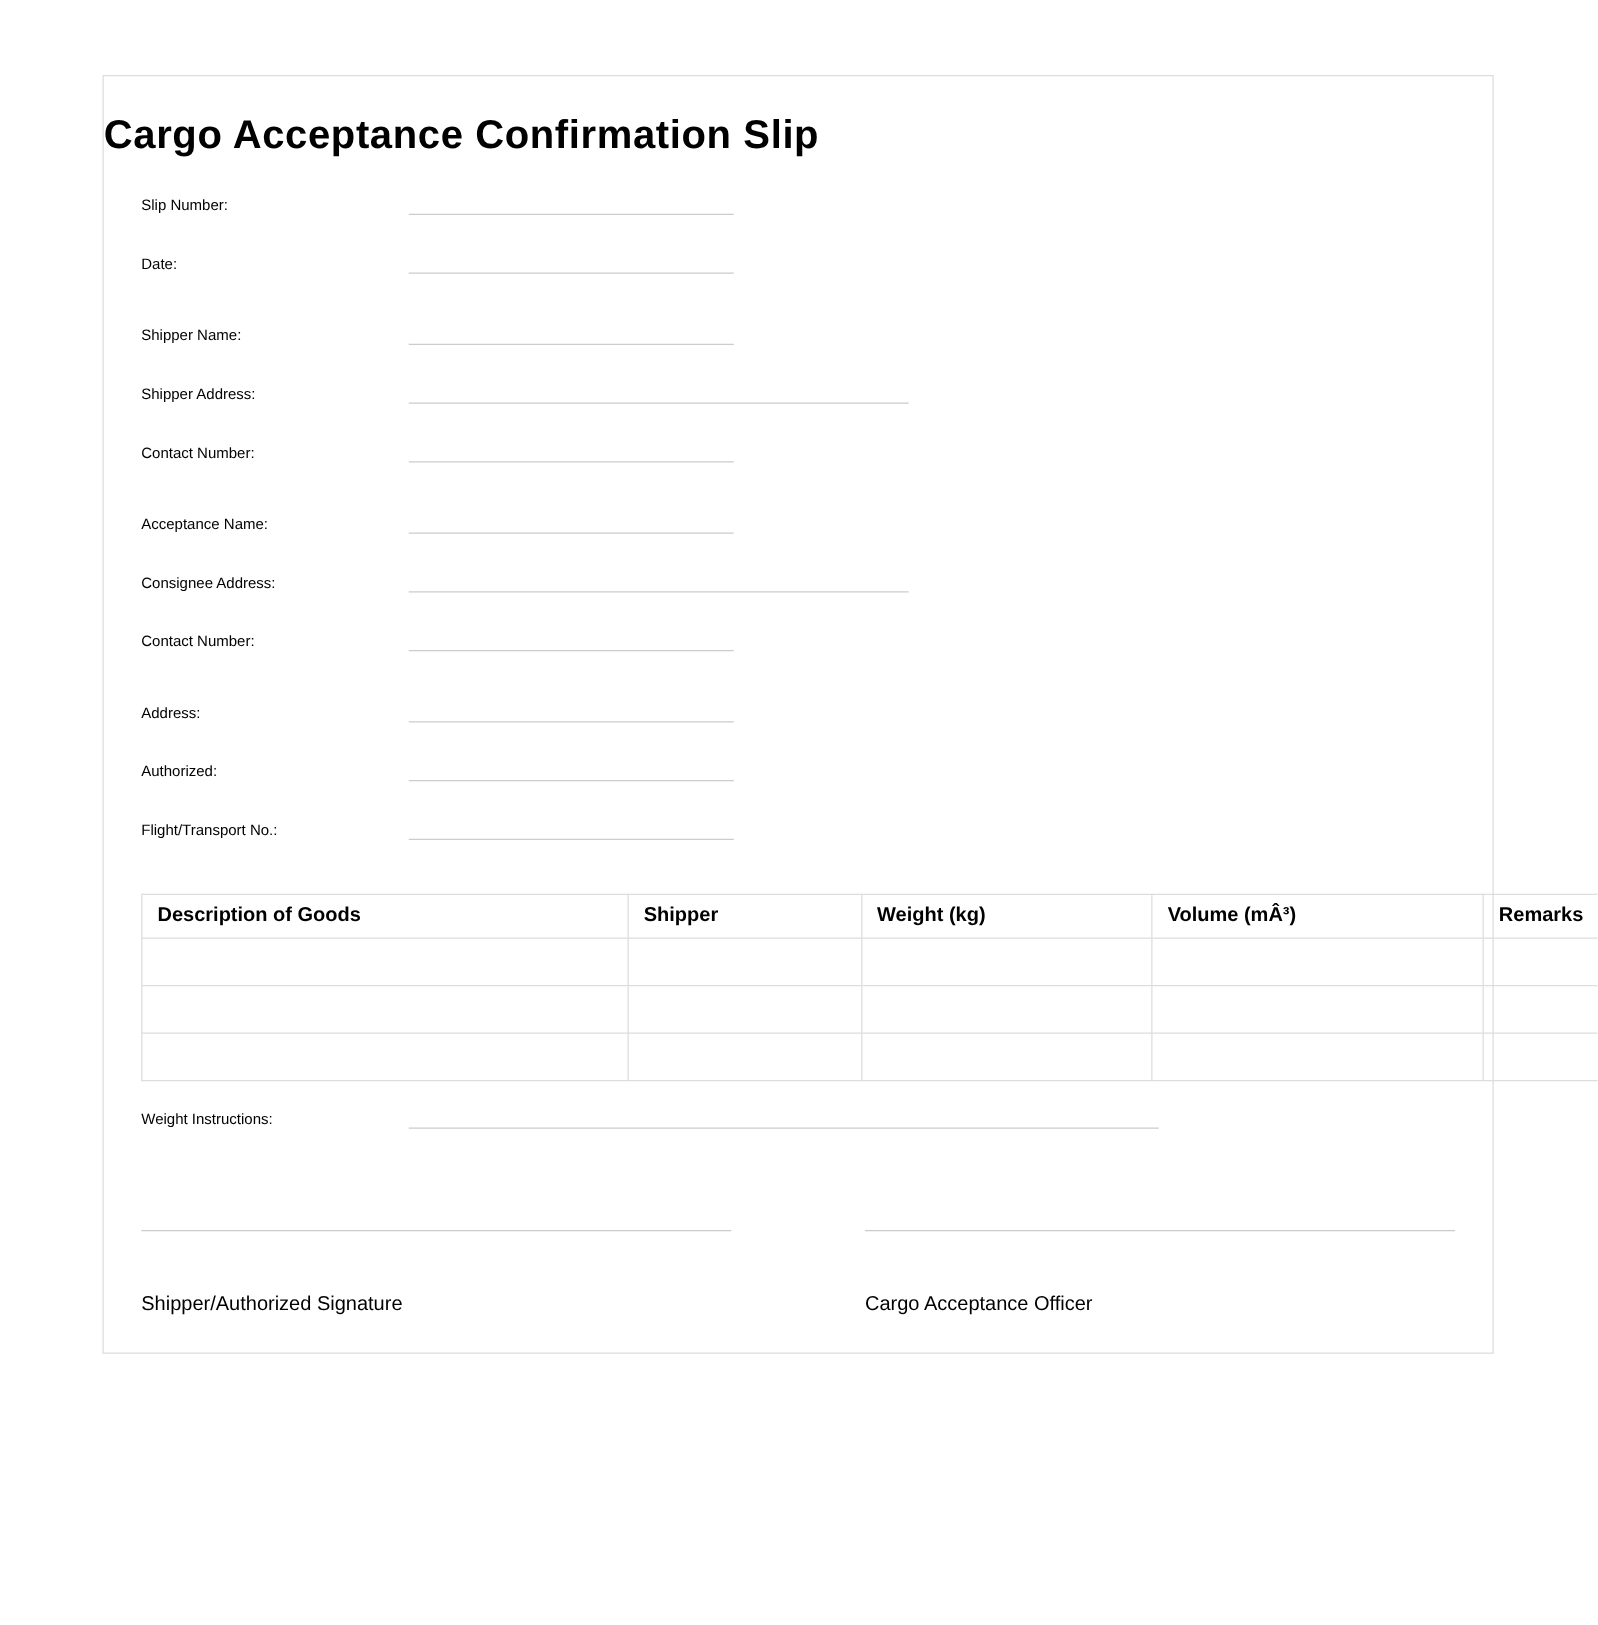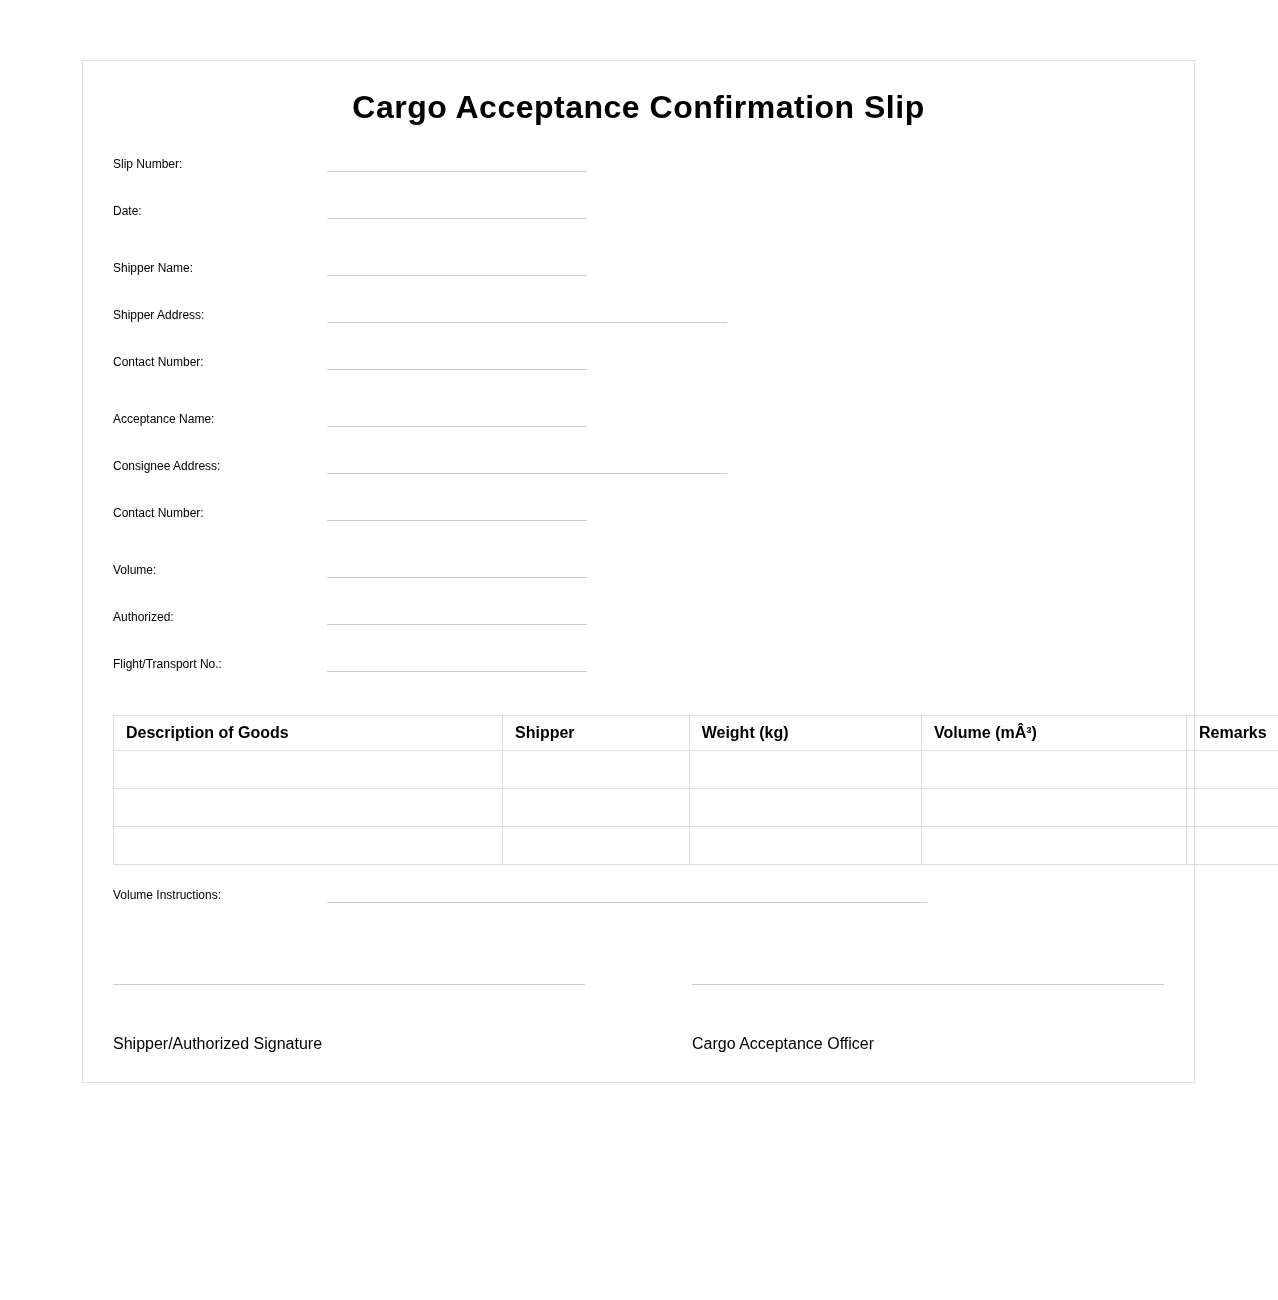--- a/index.html
+++ b/index.html
@@ -1,18 +1,18 @@
 <!DOCTYPE html>
 <html><head>
 <meta charset="utf-8">
 <style>
   html, body { margin:0; padding:0; background:#fff; }
   body { width:1278px; height:1300px; position:relative; font-family:"Liberation Sans", sans-serif; color:#000; }
   .slip { position:absolute; left:82px; top:60px; width:1111px; height:1021px; border:1px solid #dddddd; background:#fff; }
-  .title { position:absolute; left:0; right:0; top:28px; text-align:center; font-size:32px; font-weight:bold; letter-spacing:0.5px; margin:0; }
+  .title { position:absolute; left:0; right:0; top:28px; text-align:left; font-size:32px; font-weight:bold; letter-spacing:0.5px; margin:0; }
   .field { position:absolute; left:30px; height:24px; }
   .field .label { position:absolute; left:0; top:0; font-size:12px; white-space:nowrap; }
   .field .line { position:absolute; left:214px; top:14px; height:0; border:none; border-bottom:1px solid #cccccc; background:transparent; font-family:"Liberation Sans", sans-serif; font-size:15px; padding:0; outline:none; }
   .w260 { width:260px; }
   .w400 { width:400px; }
   .w600 { width:600px; }
   table.goods { position:absolute; left:30px; top:654px; width:1268px; border-collapse:collapse; }
   table.goods th, table.goods td { border:1px solid #dddddd; text-align:left; font-size:16px; padding:0 12px; }
   table.goods th { height:34px; font-weight:bold; }
   table.goods td { height:37px; }
@@ -54,21 +54,21 @@
   <div class="field" style="top:398px">
     <span class="label">Consignee Address:</span>
     <input class="line w400" value="" style="">
   </div>
   <div class="field" style="top:445px">
     <span class="label">Contact Number:</span>
     <input class="line w260" value="" style="">
   </div>
 
   <div class="field" style="top:502px">
-    <span class="label">Volume:</span>
+    <span class="label">Address:</span>
     <input class="line w260" value="" style="">
   </div>
   <div class="field" style="top:549px">
     <span class="label">Authorized:</span>
     <input class="line w260" value="" style="">
   </div>
   <div class="field" style="top:596px">
     <span class="label">Flight/Transport No.:</span>
     <input class="line w260" value="" style="">
   </div>
@@ -109,21 +109,21 @@
         <td></td>
         <td></td>
         <td></td>
         <td></td>
         <td></td>
       </tr>
     </tbody>
   </table>
 
   <div class="field" style="top:827px">
-    <span class="label">Volume Instructions:</span>
+    <span class="label">Weight Instructions:</span>
     <input class="line w600" value="" style="">
   </div>
 
   <div class="sig" style="left:30px"></div>
   <div class="sig" style="left:609px"></div>
   <span class="sig-label" style="left:30px">Shipper/Authorized Signature</span>
   <span class="sig-label" style="left:609px">Cargo Acceptance Officer</span>
 </div>
 
 </body></html>

